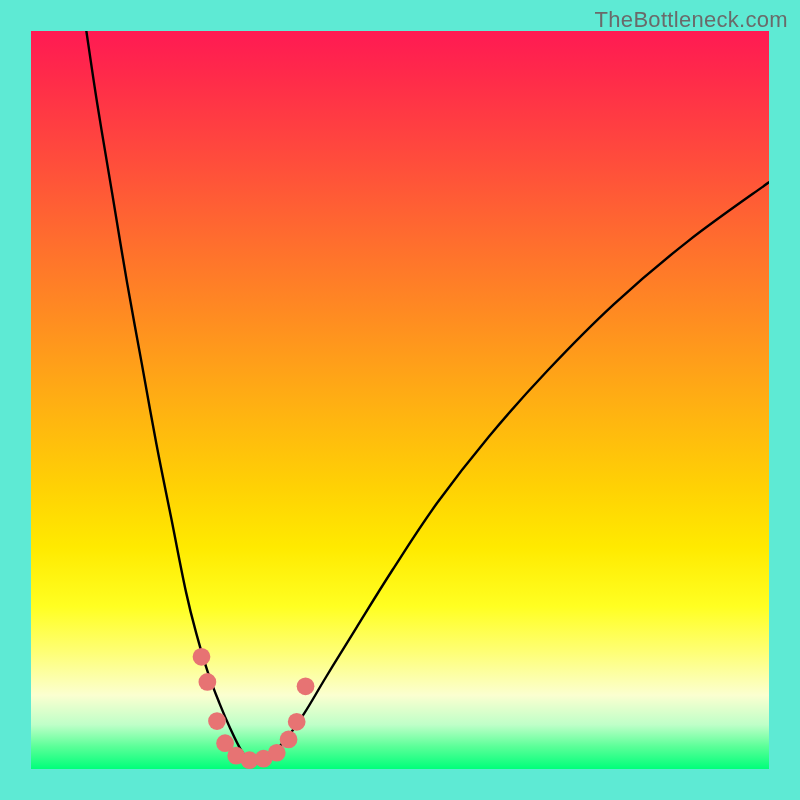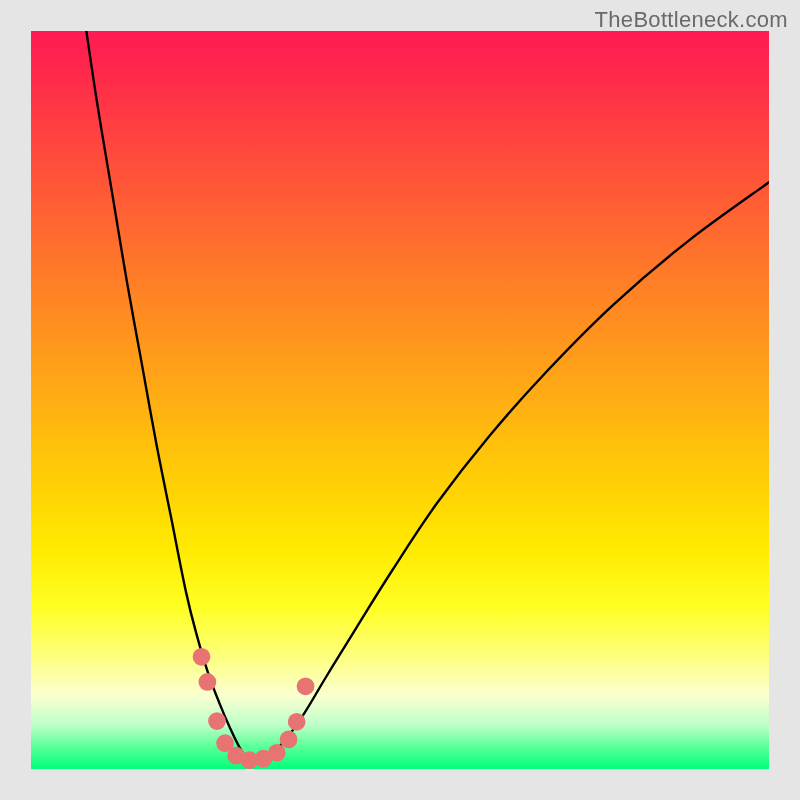--- a/index.html
+++ b/index.html
@@ -10,21 +10,21 @@
     background: #000;
     overflow: hidden;
     font-family: Arial, Helvetica, sans-serif;
   }
   .frame {
     position: absolute;
     top: 0;
     left: 0;
     width: 800px;
     height: 800px;
-    background: #e5e5e5;
+    background: #5eead4;
   }
   .plot {
     position: absolute;
     top: 31px;
     left: 31px;
     width: 738px;
     height: 738px;
     overflow: hidden;
   }
   .bg-gradient {

